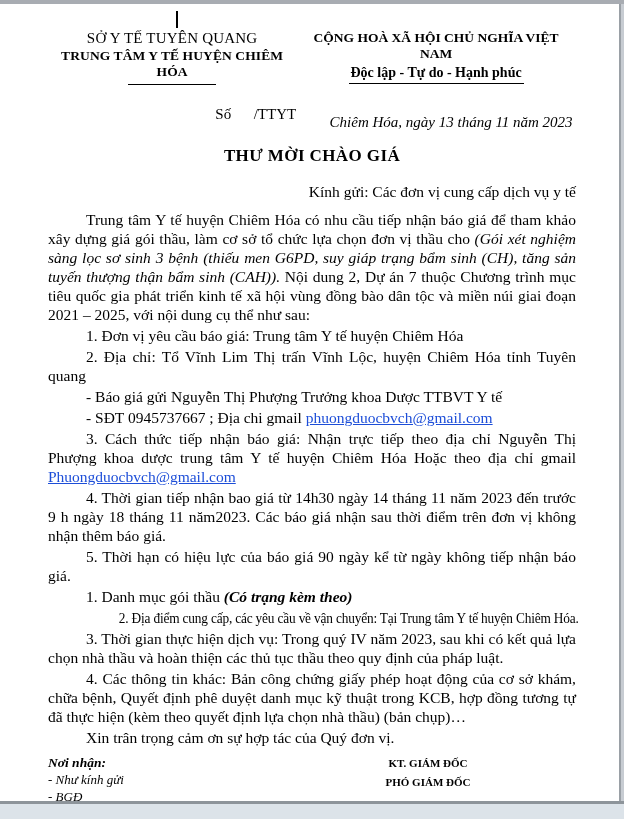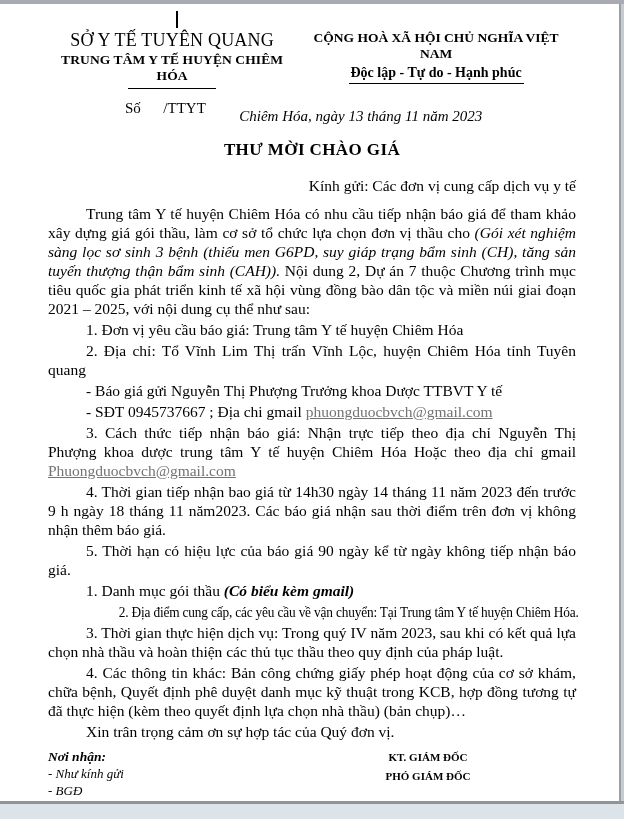--- a/index.html
+++ b/index.html
@@ -13,44 +13,44 @@
     background:linear-gradient(to right,#9aa0a6 0 40%,#c7ccd2 40% 100%);}
   .bottom-line{position:absolute;left:0;top:801px;width:624px;height:3px;background:#8d949a;}
   .scrollbar{position:absolute;left:0;top:804px;width:624px;height:15px;background:#dce3e9;}
   .text-cursor{position:absolute;left:176px;top:11px;width:2px;height:17px;background:#000;}
 
   .page{position:absolute;top:4px;left:0;width:528px;padding:26px 48px 0 48px;}
 
   .header-row{display:flex;}
   .hdr-left{width:47%;text-align:center;}
   .hdr-right{width:53%;text-align:center;}
-  .org-line1{font-size:18px;letter-spacing:.2px;}
+  .org-line1{font-size:15px;letter-spacing:.2px;}
   .org-line2{font-size:13.5px;font-weight:bold;letter-spacing:.1px;margin-top:1px;}
   .org-underline{width:88px;border-top:1.5px solid #000;margin:4px auto 0;}
   .motto1{font-size:13.5px;font-weight:bold;text-align:center;}
   .motto2{font-size:14px;font-weight:bold;display:inline-block;border-bottom:1.5px solid #000;
     padding:0 2px 2px;margin-top:3px;}
 
-  .numdate-row{display:flex;justify-content:flex-start;margin-top:11px;}
+  .numdate-row{display:flex;justify-content:flex-end;margin-top:21px;}
   .doc-number{font-size:15px;margin-left:77px;white-space:pre;}
   .date-line{font-size:15px;font-style:italic;width:53%;text-align:center;padding-left:30px;
     box-sizing:border-box;margin-top:8px;white-space:nowrap;}
 
   .doc-title{text-align:center;font-size:17px;font-weight:bold;letter-spacing:.4px;margin-top:15px;}
   .salutation{text-align:right;font-size:15.5px;margin-top:17px;}
 
   .body-wrap{margin-top:9px;}
   .para{margin:0 0 2px;font-size:15.5px;line-height:19px;text-align:justify;text-indent:38px;}
   .para .b{font-weight:bold;}
   .para .i{font-style:italic;}
   .para.bold{font-weight:bold;}
   .para.condensed{white-space:nowrap;text-align:center;}
   .para.condensed span{display:inline-block;transform:scaleX(.86);transform-origin:0 50%;
     letter-spacing:-.2px;}
-  a.link{color:#737373;text-decoration:underline;cursor:pointer;}
+  a.link{color:#1d4ed8;text-decoration:underline;cursor:pointer;}
 
   .footer-row{display:flex;justify-content:space-between;margin-top:7px;}
   .recipients{font-size:13px;font-style:italic;line-height:17px;}
   .recipients-label{font-weight:bold;font-size:13.5px;}
   .sign-block{width:240px;margin-right:28px;text-align:center;}
   .sign-title{font-size:11px;font-weight:bold;line-height:19px;}
 </style>
 </head>
 <body>
 
@@ -82,21 +82,21 @@
 
   <div class="body-wrap">
       <p class="para"><span>Trung tâm Y tế huyện Chiêm Hóa có nhu cầu tiếp nhận báo giá để tham khảo xây dựng giá gói thầu, làm cơ sở tổ chức lựa chọn đơn vị thầu cho </span><span class="i">(Gói xét nghiệm sàng lọc sơ sinh 3 bệnh (thiếu men G6PD, suy giáp trạng bẩm sinh (CH), tăng sản tuyến thượng thận bẩm sinh (CAH)).</span><span> Nội dung 2, Dự án 7 thuộc Chương trình mục tiêu quốc gia phát triển kinh tế xã hội vùng đồng bào dân tộc và miền núi giai đoạn 2021 – 2025, với nội dung cụ thể như sau:</span></p>
       <p class="para"><span>1. Đơn vị yêu cầu báo giá: Trung tâm Y tế huyện Chiêm Hóa</span></p>
       <p class="para"><span>2. Địa chỉ: Tổ Vĩnh Lim Thị trấn Vĩnh Lộc, huyện Chiêm Hóa tỉnh Tuyên quang</span></p>
       <p class="para"><span>- Báo giá gửi Nguyễn Thị Phượng Trưởng khoa Dược TTBVT  Y tế</span></p>
       <p class="para"><span>- SĐT 0945737667  ; Địa chi gmail </span><a class="link">phuongduocbvch@gmail.com</a></p>
       <p class="para"><span>3. Cách thức tiếp nhận báo giá: Nhận trực tiếp theo địa chỉ Nguyễn Thị Phượng khoa dược trung tâm Y tế huyện Chiêm Hóa Hoặc theo địa chỉ gmail </span><a class="link">Phuongduocbvch@gmail.com</a></p>
       <p class="para"><span>4. Thời gian tiếp nhận bao giá từ 14h30 ngày 14 tháng 11 năm 2023 đến trước 9 h ngày 18 tháng 11 năm2023.  Các báo giá nhận sau thời điểm trên đơn vị không nhận thêm báo giá.</span></p>
       <p class="para"><span>5. Thời hạn có hiệu lực của báo giá 90 ngày kể từ ngày không tiếp nhận báo giá.</span></p>
-      <p class="para"><span>1. Danh mục gói thầu </span><span class="b i">(Có biểu kèm gmail)</span></p>
+      <p class="para"><span>1. Danh mục gói thầu </span><span class="b i">(Có trạng kèm theo)</span></p>
       <p class="para condensed"><span>2. Địa điểm cung cấp, các yêu cầu về vận chuyển: Tại Trung tâm Y tế huyện Chiêm Hóa.</span></p>
       <p class="para"><span>3. Thời gian thực hiện dịch vụ: Trong quý IV năm 2023, sau khi có kết quả lựa chọn nhà thầu và hoàn thiện các thủ tục thầu theo quy định của pháp luật.</span></p>
       <p class="para"><span>4. Các thông tin khác: Bản công chứng giấy phép hoạt động của cơ sở khám, chữa bệnh, Quyết định phê duyệt danh mục kỹ thuật trong KCB, hợp đồng tương tự đã thực hiện (kèm theo quyết định lựa chọn nhà thầu) (bản chụp)…</span></p>
       <p class="para"><span>Xin trân trọng cảm ơn sự hợp tác của Quý đơn vị.</span></p>
     </div>
 
   <div class="footer-row">
     <div class="recipients">
       <div class="recipients-label">Nơi nhận:</div>
       <div>- Như kính gửi</div>

